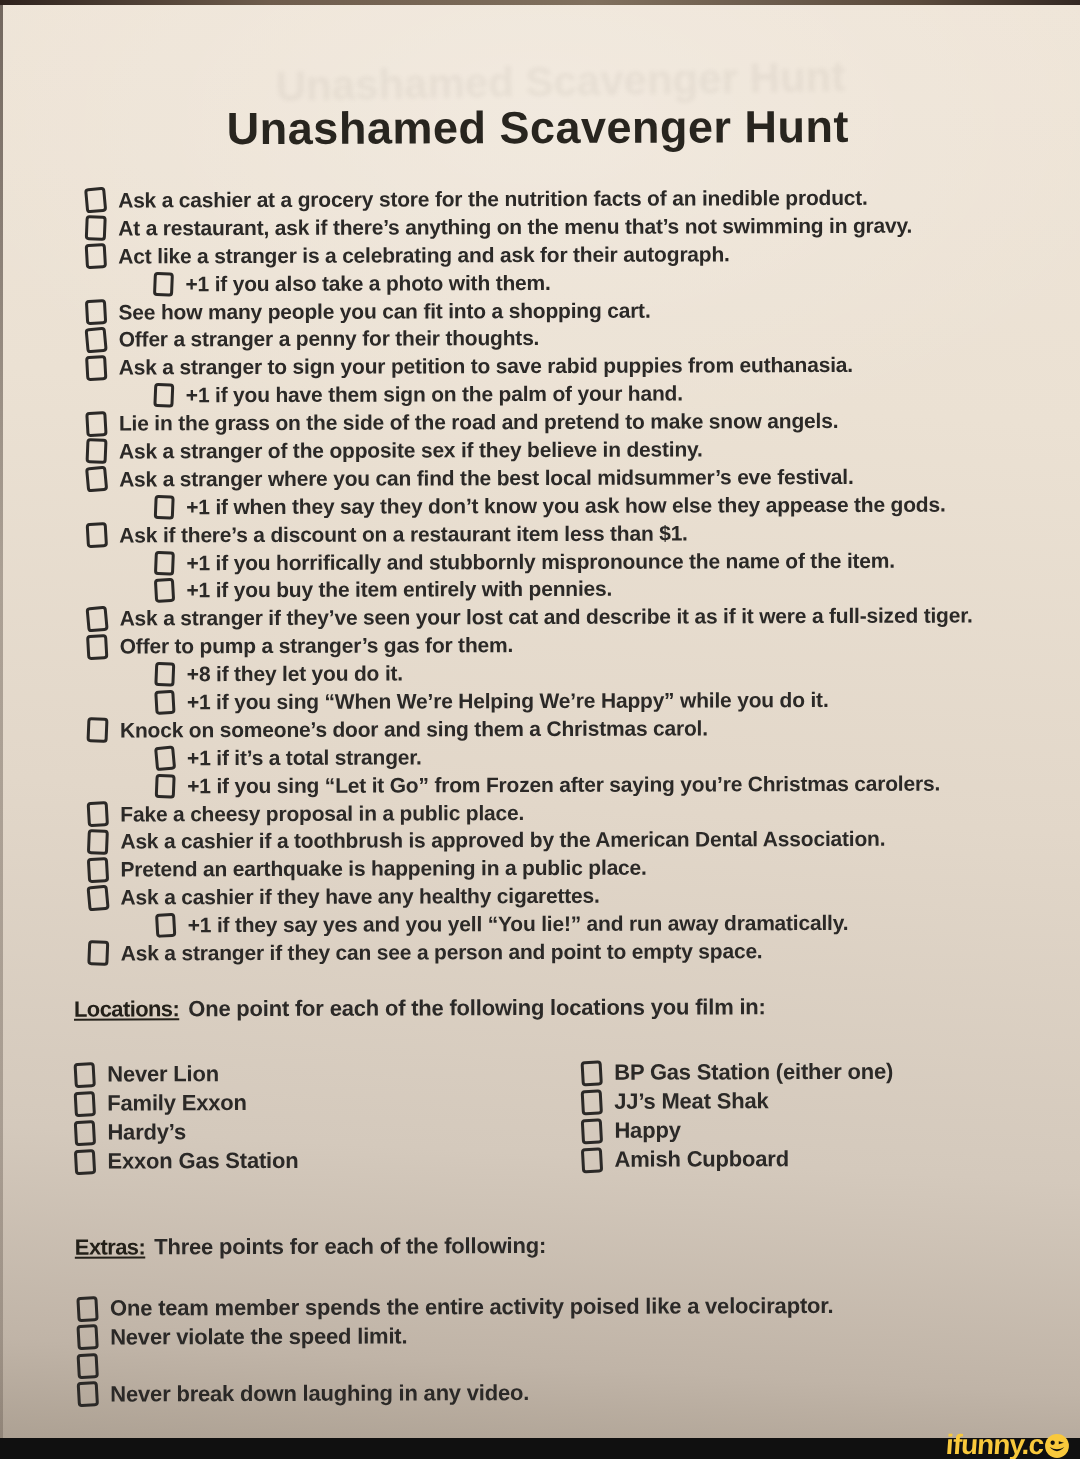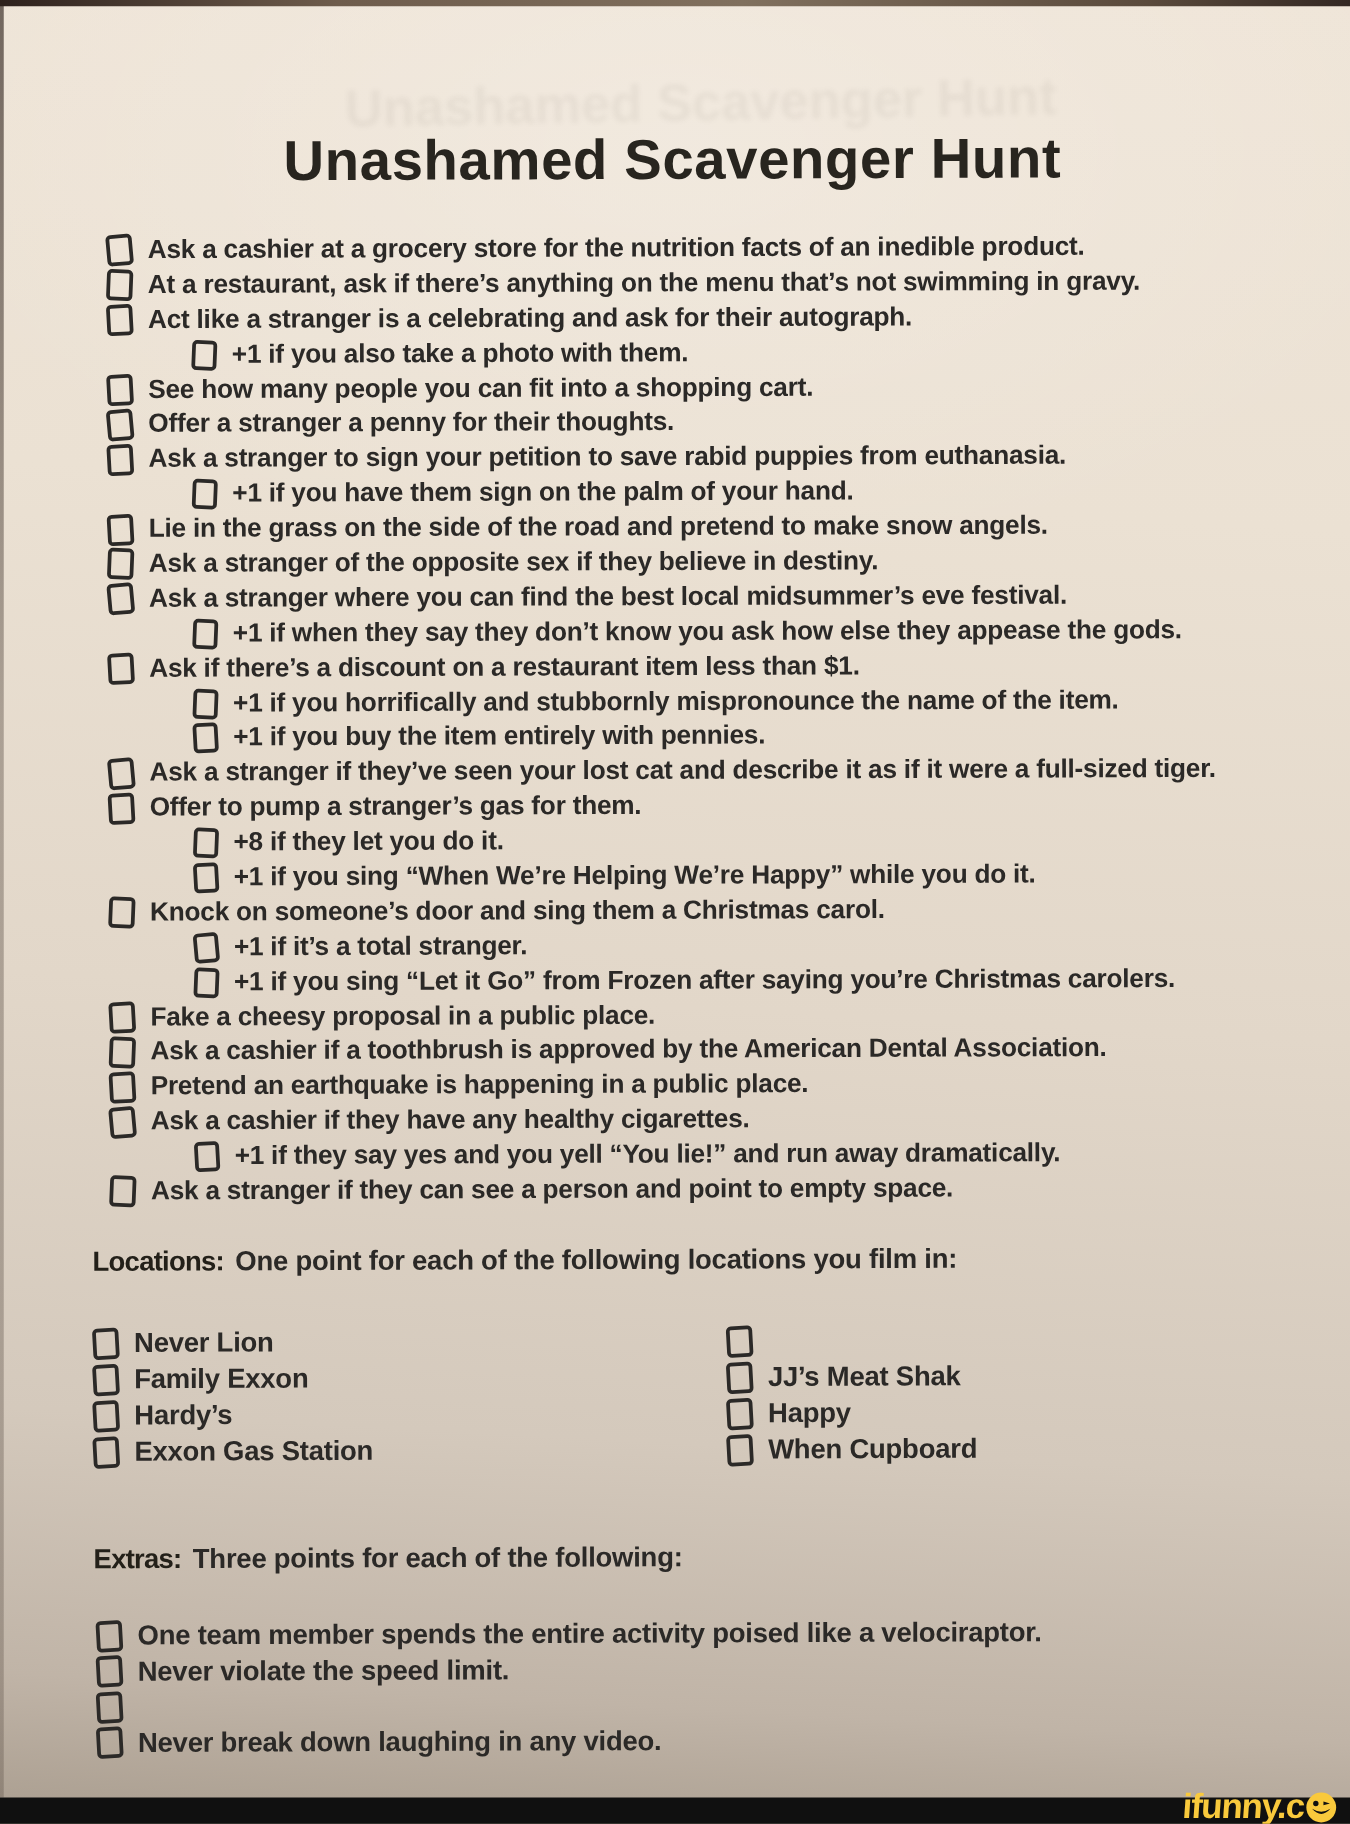--- a/index.html
+++ b/index.html
@@ -70,20 +70,21 @@
   .section-heading {
     padding-left: 73px;
     font-size: 22px; font-weight: bold;
     letter-spacing: -0.2px;
     white-space: nowrap;
   }
   .section-heading .heading-label {
     margin-right: 9px;
     letter-spacing: -0.6px;
     color: #232019;
+    text-decoration: underline;
   }
   .locations-heading { margin-top: 29px; }
   .locations-grid {
     display: flex;
     margin-top: 38px;
     padding-left: 73px;
   }
   .loc-col { width: 0; }
   .loc-col.left { flex: 0 0 507px; }
   .loc-col.right { flex: 1 1 auto; }
@@ -298,35 +299,36 @@
           <div class="loc-row">
             <span class="checkbox"></span>
             <span class="item-text">Exxon Gas Station</span>
           </div>
 
       </div>
       <div class="loc-col right">
 
           <div class="loc-row">
             <span class="checkbox"></span>
+            <span class="item-text">BP Gas Station (either one)</span>
           </div>
 
           <div class="loc-row">
             <span class="checkbox"></span>
             <span class="item-text">JJ’s Meat Shak</span>
           </div>
 
           <div class="loc-row">
             <span class="checkbox"></span>
             <span class="item-text">Happy</span>
           </div>
 
           <div class="loc-row">
             <span class="checkbox"></span>
-            <span class="item-text">When Cupboard</span>
+            <span class="item-text">Amish Cupboard</span>
           </div>
 
       </div>
     </div>
 
     <div class="section-heading extras-heading">
       <span class="heading-label">Extras:</span><span class="heading-rest">Three points for each of the following:</span>
     </div>
 
     <ul class="extras-list">

